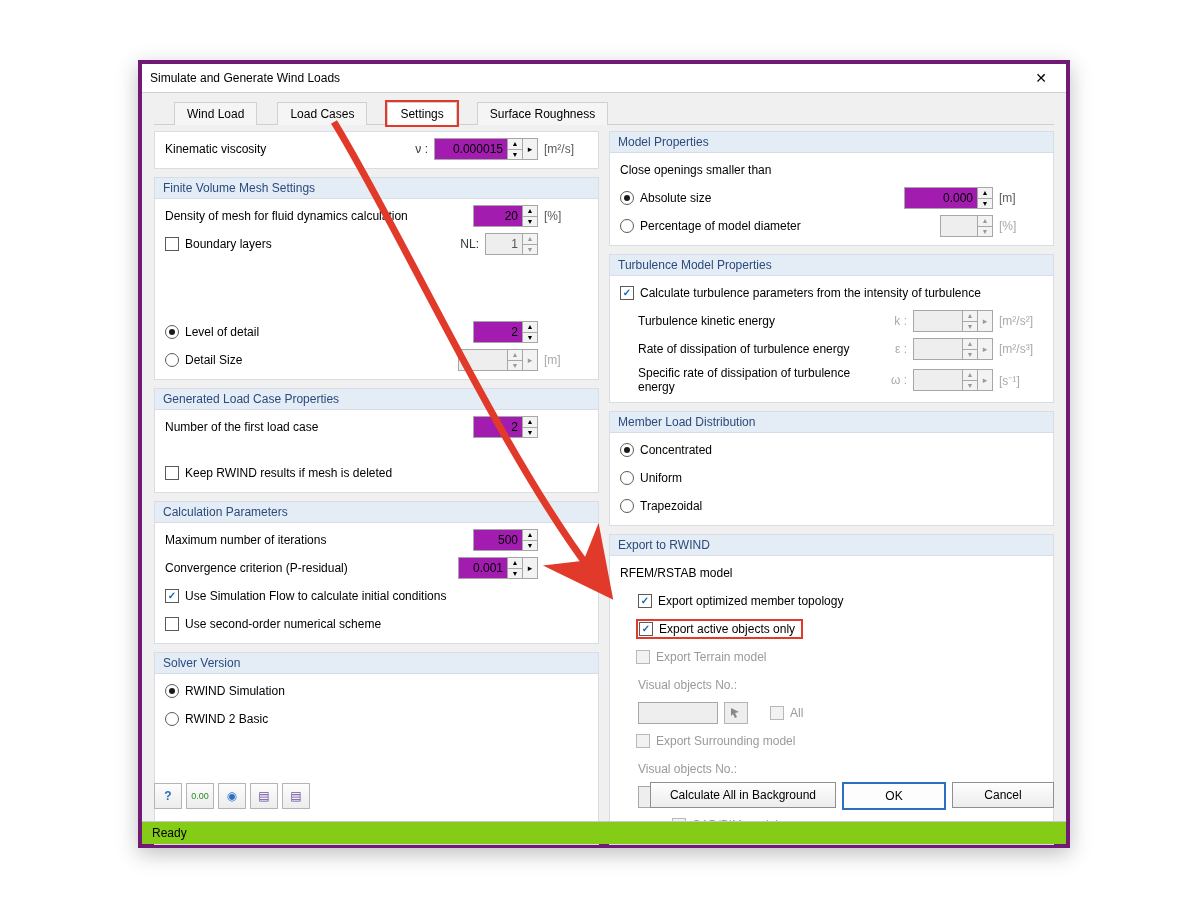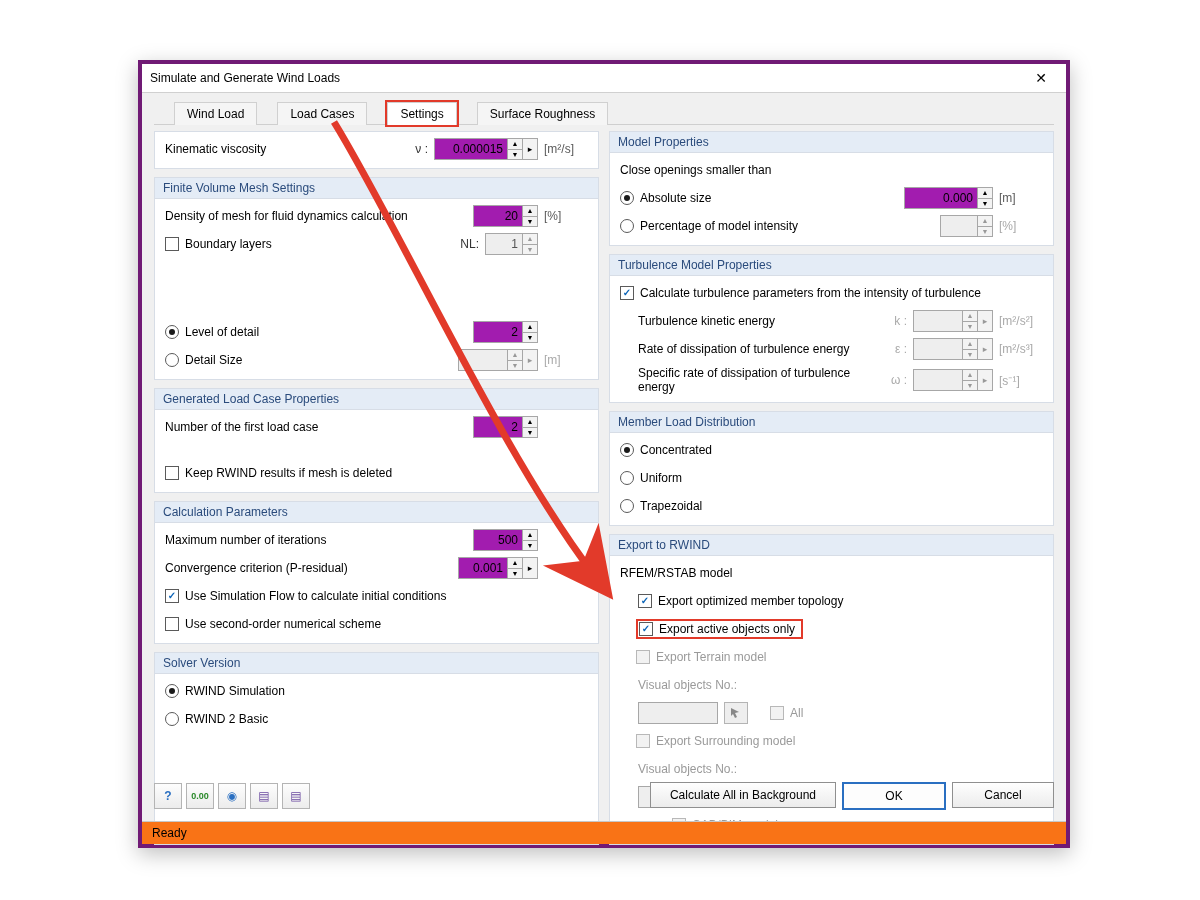--- a/index.html
+++ b/index.html
@@ -144,21 +144,21 @@
   }
   .btns { display: flex; gap: 6px; }
   .btn {
     height: 24px; min-width: 76px; padding: 0 12px;
     border: 1px solid #8f8f8f; background: linear-gradient(#fefefe,#ececec);
     display: inline-flex; align-items: center; justify-content: center;
   }
   .btn.primary { border: 2px solid #2a6fc1; background:#fdfdfd; }
   .statusbar {
     position: absolute; left: 0; right: 0; bottom: 0; height: 22px;
-    border-top: 1px solid #c7c7c7; background: #f97316;
+    border-top: 1px solid #c7c7c7; background: #84cc16;
     padding: 0 10px; display: flex; align-items: center; font-size: 12px;
   }
   
   svg.arrow-overlay {
     position: absolute; left:0; top:0; pointer-events:none;
   }
 </style>
 </head>
 <body>
 
@@ -367,21 +367,21 @@
                 <span class="spinbtns">
                     <span class="sb">▲</span>
                     <span class="sb">▼</span>
                   </span>
               </span>
               <span class="unit">[m]</span>
             </div>
             <div class="row">
               <span class="radio">
                 <span class="dot"></span>
-                <span>Percentage of model intensity</span>
+                <span>Percentage of model diameter</span>
               </span>
               <span style="flex:1"></span>
               <span class="spin tiny disabled">
                 <input disabled="" value="" style="">
                 <span class="spinbtns">
                     <span class="sb">▲</span>
                     <span class="sb">▼</span>
                   </span>
               </span>
               <span class="unit disabled">[%]</span>
@@ -536,21 +536,21 @@
       </div>
     </div>
   </div>
 
   <div class="footer">
     <div class="icon-tray">
       <span class="tool-btn">
           <span style="color:#2a6fc1; font-weight:bold;">?</span>
         </span>
       <span class="tool-btn">
-          <span style="color:#2a8a2a; font-size:9px; font-weight:bold;">0.00</span>
+          <span style="color:#2a8a2a; font-size:9px; font-weight:normal;">0.00</span>
         </span>
       <span class="tool-btn">
           <span style="color:#2a6fc1;">◉</span>
         </span>
       <span class="tool-btn">
           <span style="color:#6b4aa0;">▤</span>
         </span>
       <span class="tool-btn">
           <span style="color:#6b4aa0;">▤</span>
         </span>

